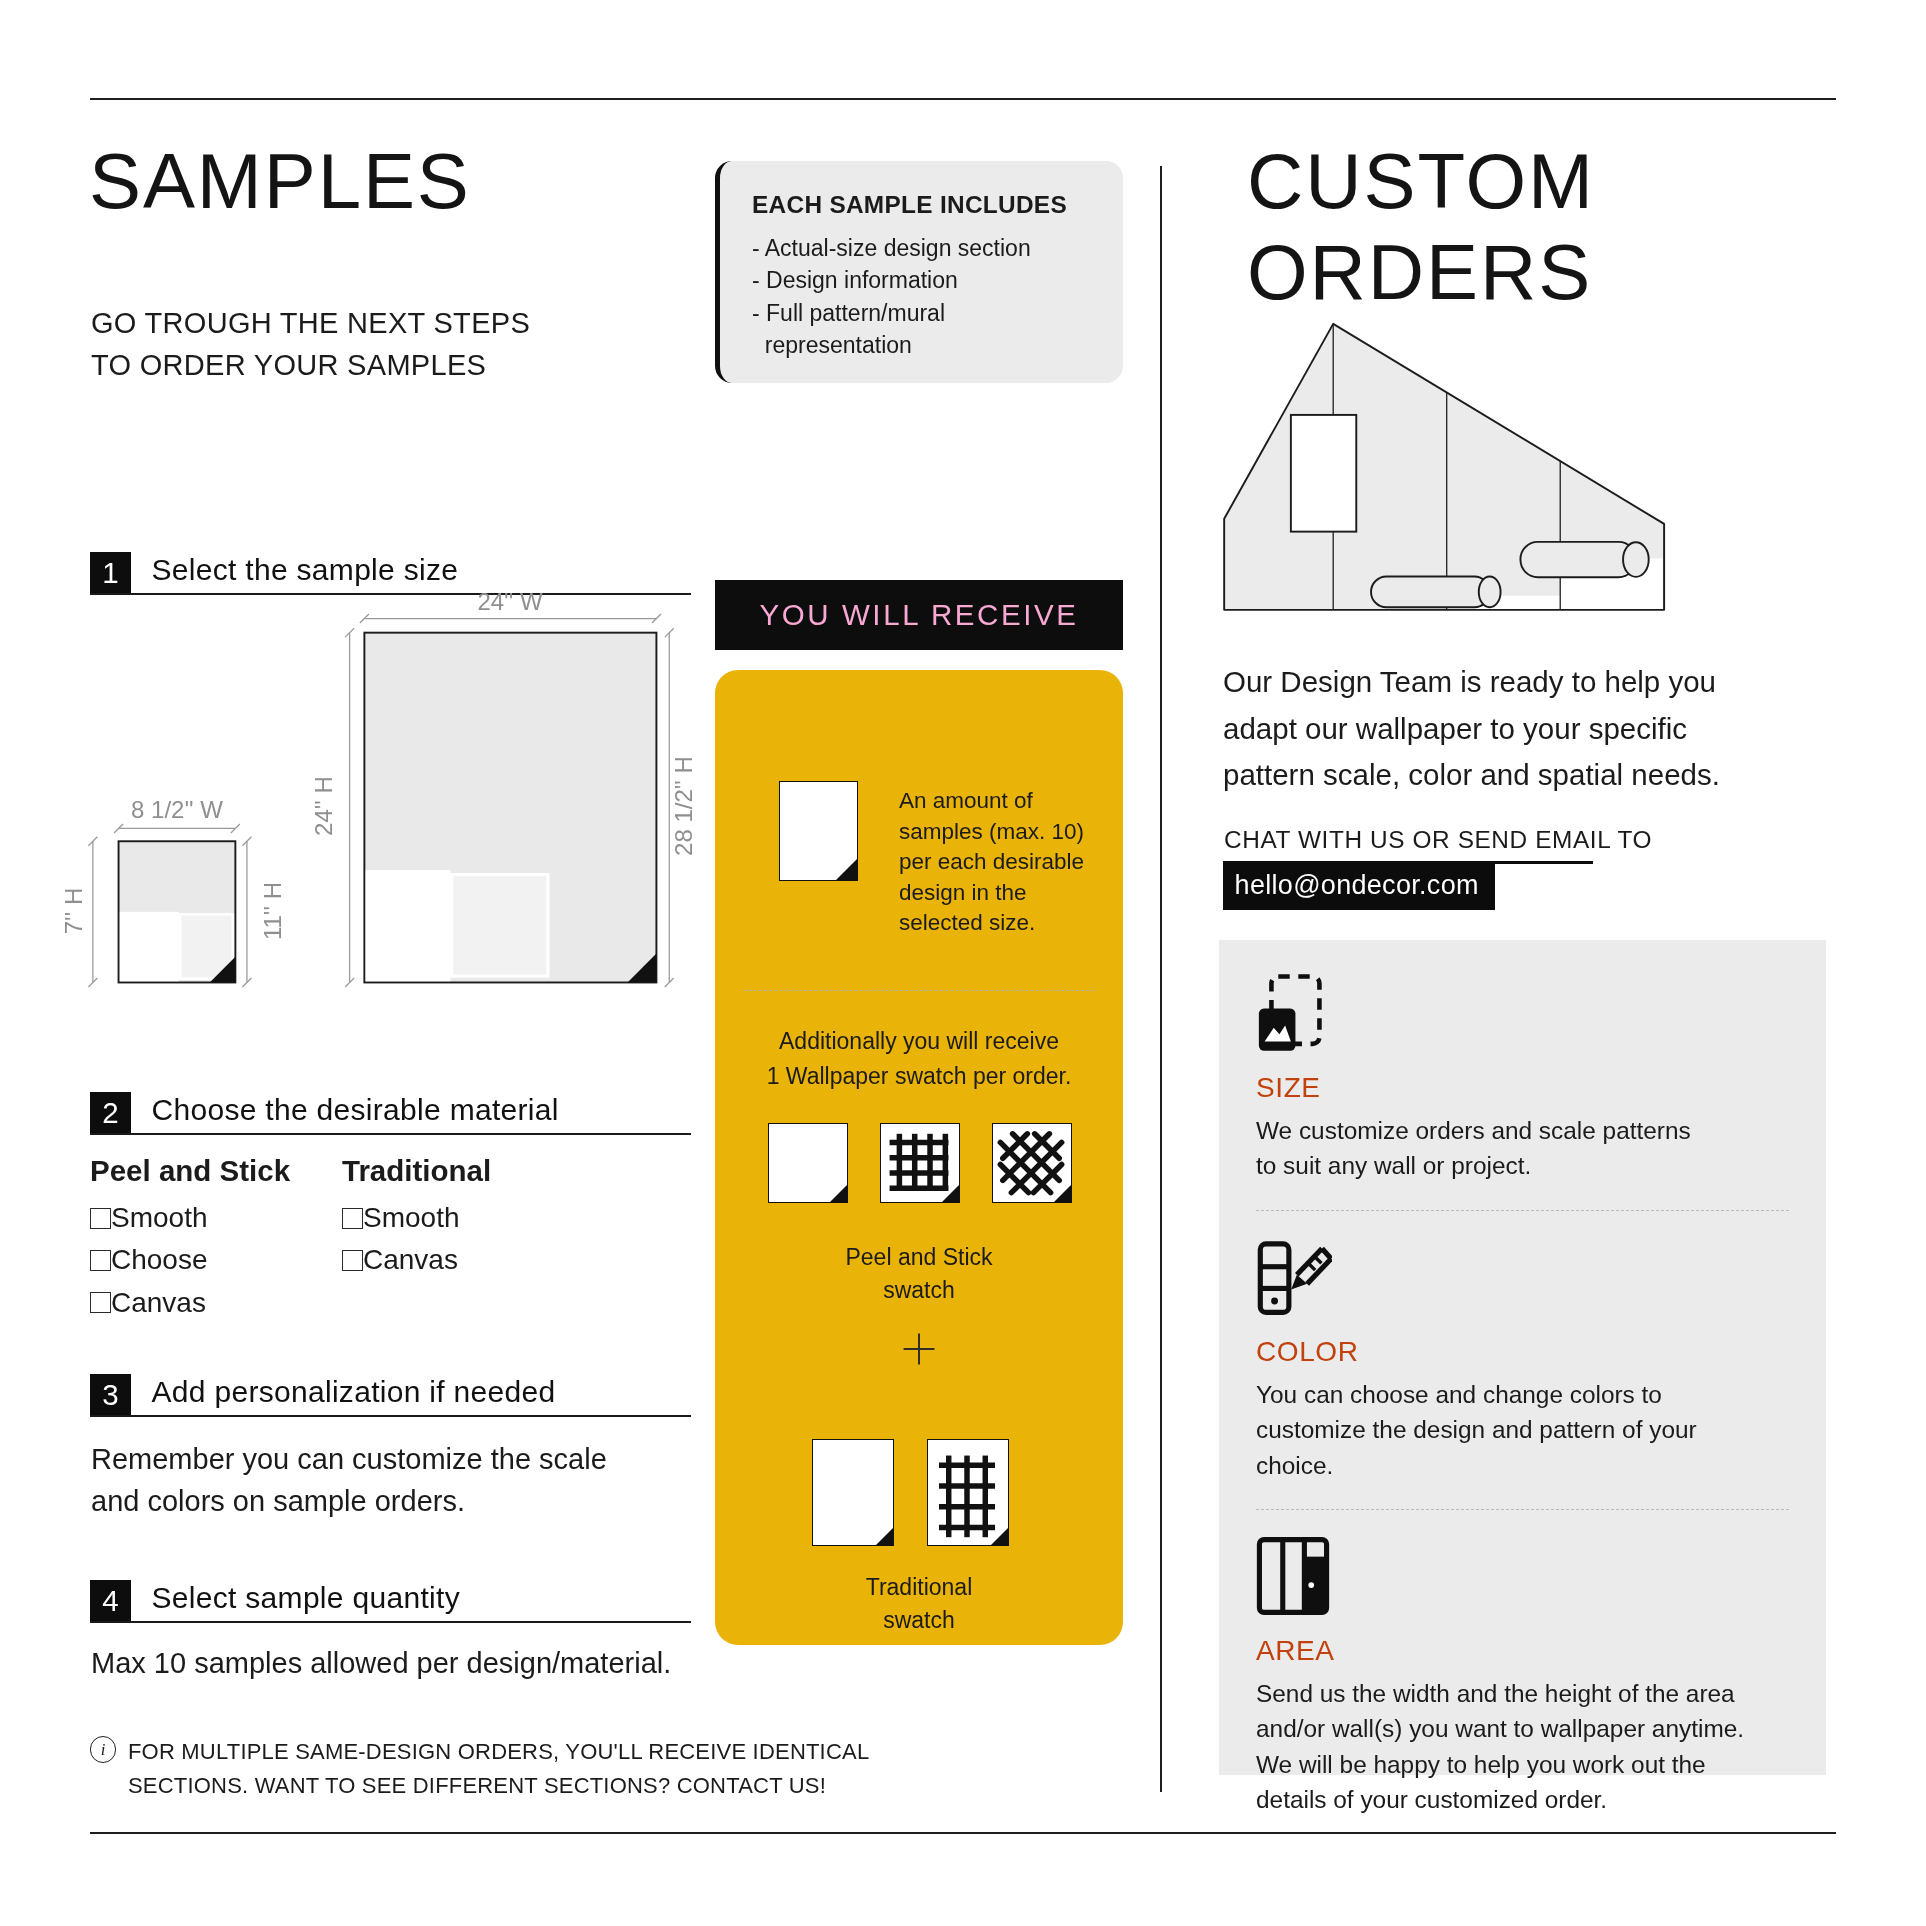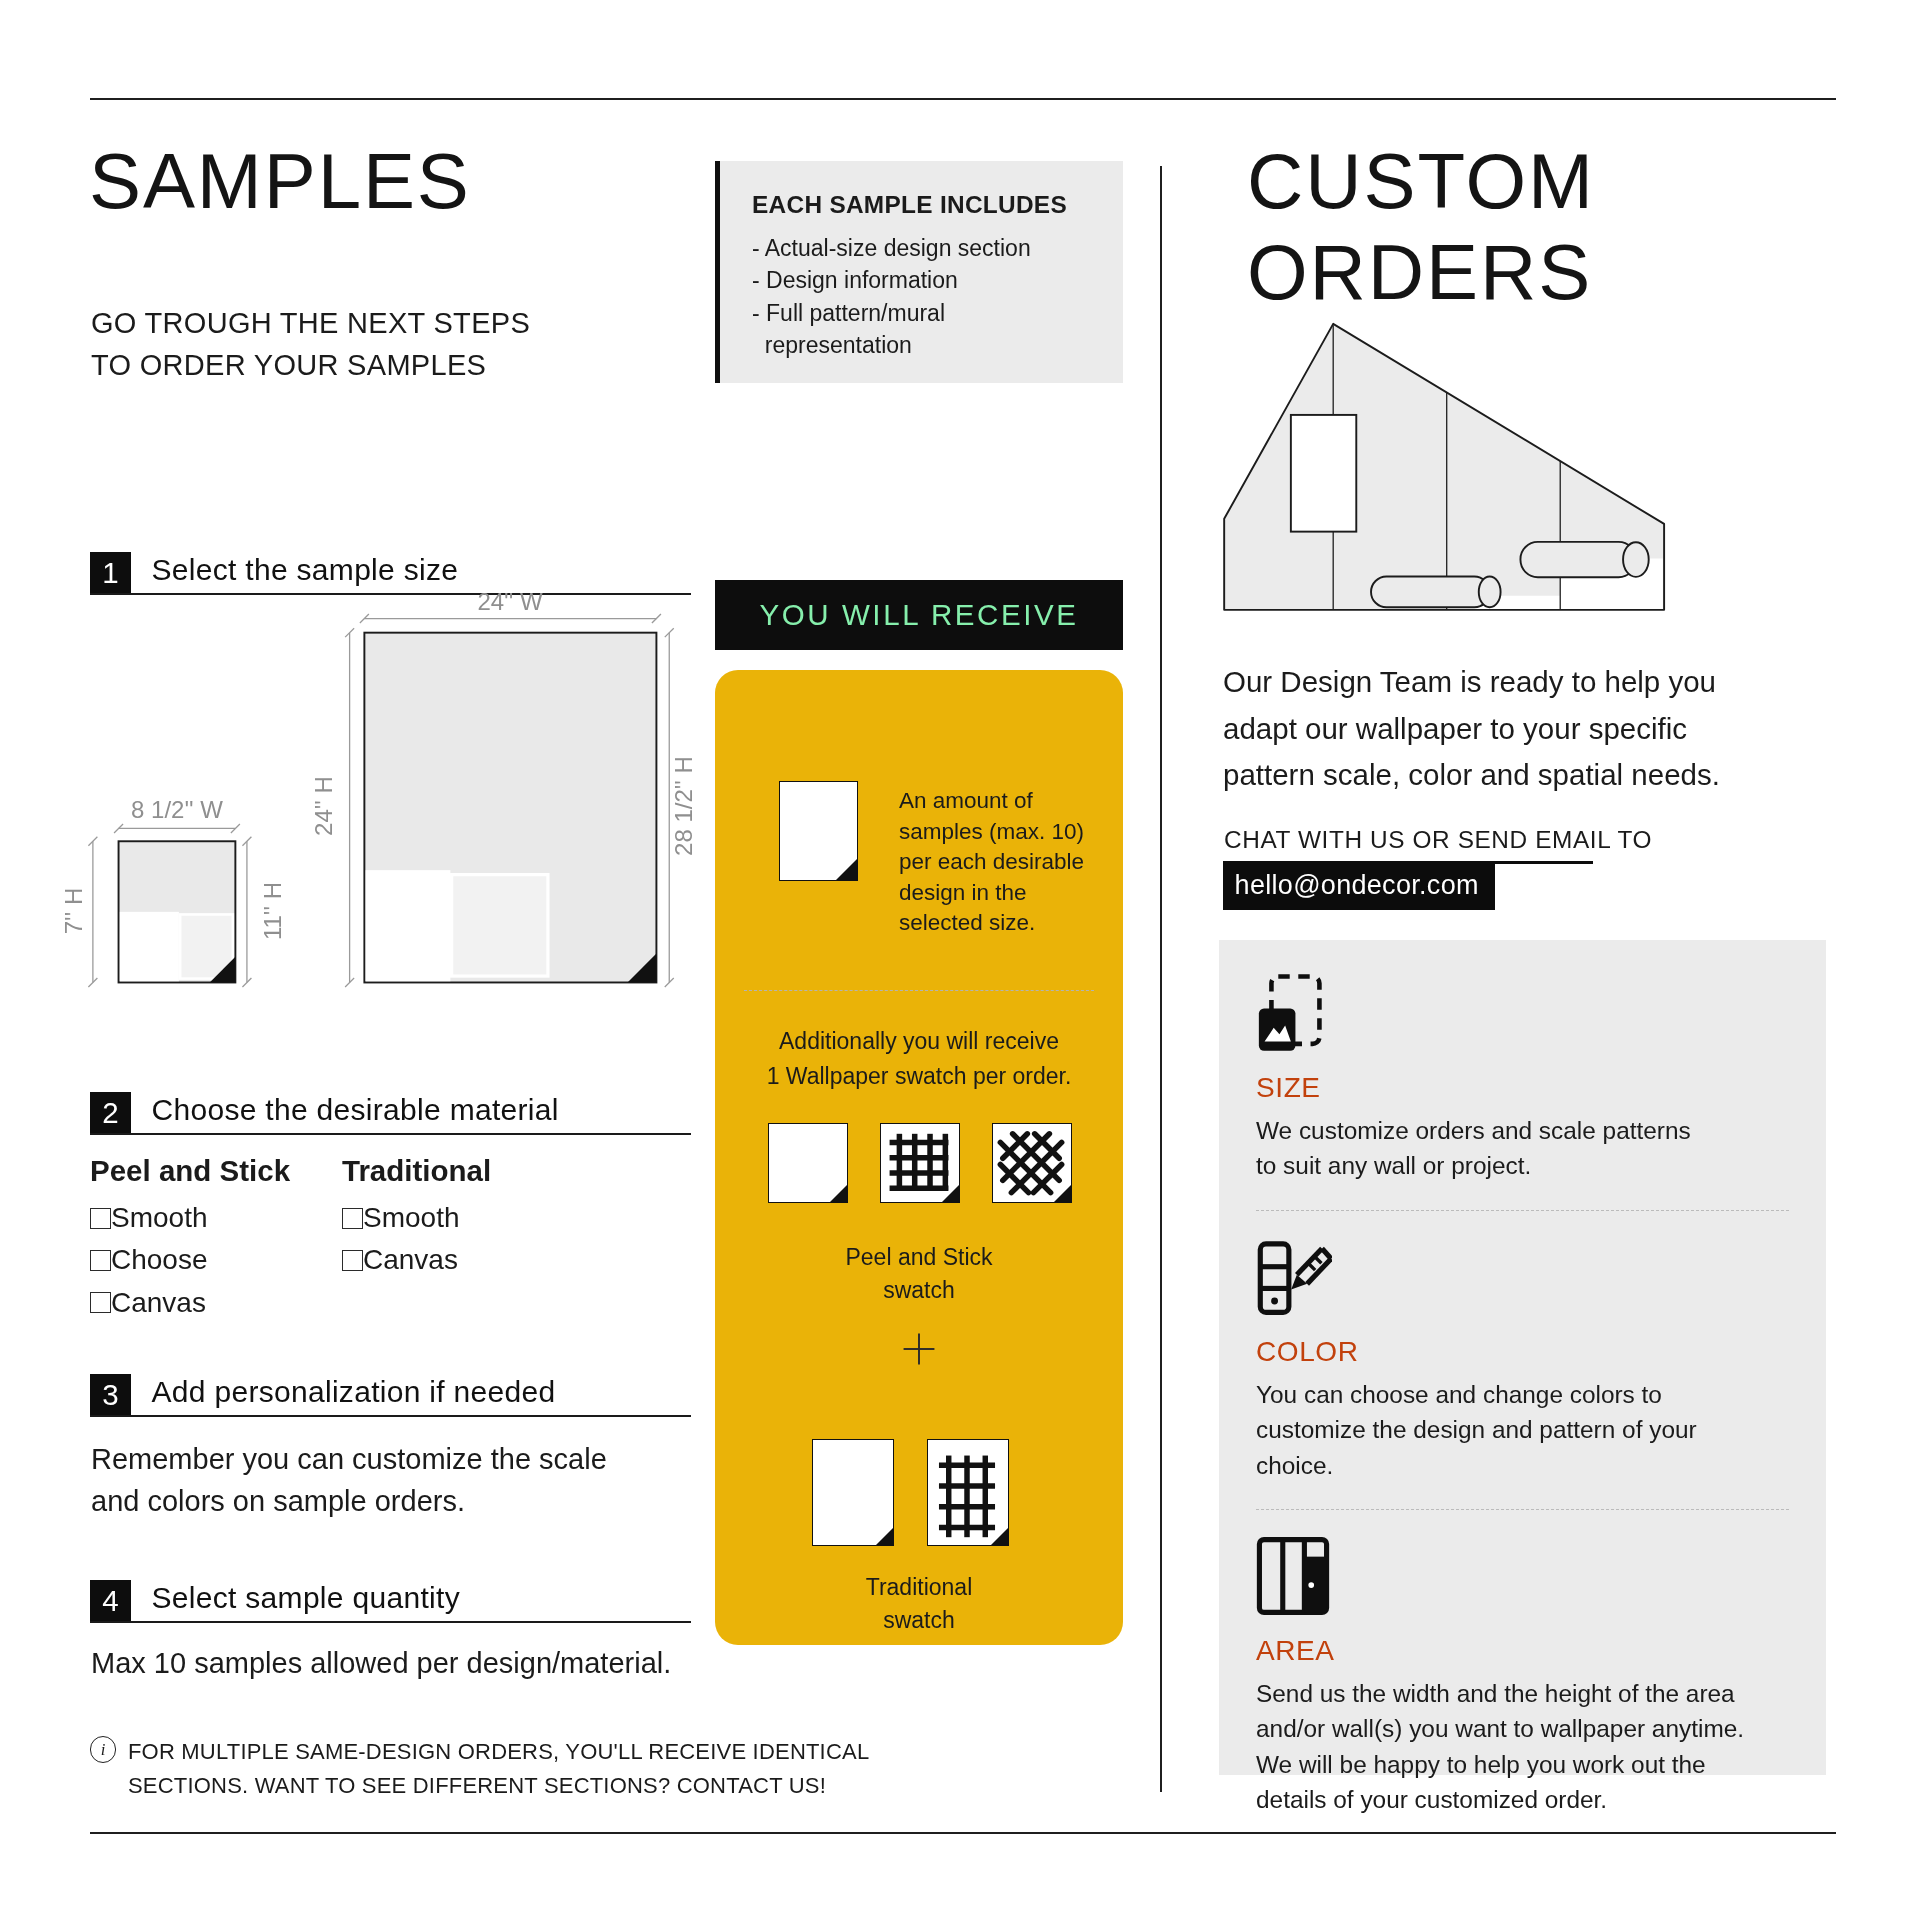--- a/index.html
+++ b/index.html
@@ -25,26 +25,26 @@
   .mat-title{font-size:29.5px;font-weight:700;margin-bottom:14px;}
   .mat-item{display:flex;align-items:center;font-size:28px;margin-top:10.3px;}
   .checkbox{width:19px;height:19px;border:1.9px solid #2b2b2b;flex:0 0 auto;}
   .body-text{position:absolute;font-size:29px;line-height:1.45;}
   .note{position:absolute;left:90px;top:1735px;display:flex;gap:11.6px;font-size:22px;line-height:1.55;letter-spacing:0.2px;}
   .info-icon{width:24.4px;height:24.4px;border:1.9px solid #222;border-radius:50%;flex:0 0 auto;
         display:flex;align-items:center;justify-content:center;font-family:"Liberation Serif",serif;
         font-style:italic;font-size:16.7px;margin-top:1.3px;}
   
   .includes{position:absolute;left:715px;top:161px;width:408px;height:222px;background:#ebebeb;
-        border-left:5.8px solid #0f0f0f;box-sizing:border-box;padding:29.5px 23px 0 32px;}
+        border-left:5.8px solid #0f0f0f;box-sizing:border-box;padding:29.5px 23px 0 32px;border-radius:17px;}
   .includes-title{font-size:24.4px;font-weight:700;letter-spacing:0.3px;margin-bottom:13px;}
   .includes-items{font-size:23px;line-height:1.42;}
   
   .receive-bar{position:absolute;left:715px;top:580px;width:408px;height:70px;background:#0d0d0d;
-        color:#86efac;font-size:29.5px;letter-spacing:2.6px;display:flex;align-items:center;justify-content:center;}
+        color:#f9a8d4;font-size:29.5px;letter-spacing:2.6px;display:flex;align-items:center;justify-content:center;}
   .receive-panel{position:absolute;left:715px;top:670px;width:408px;height:975px;background:#eab308;border-radius:23px;}
   .paper{position:absolute;background:#fff;border:1.9px solid #111;}
   .fold{position:absolute;right:-0.6px;bottom:-0.6px;width:0;height:0;
         border-left:23px solid transparent;border-bottom:23px solid #111;}
   .receive-text{position:absolute;left:184px;top:116px;width:212px;font-size:22.5px;line-height:1.36;}
   .dashed{border-top:1.3px dashed #b3b3b3;}
   .additional{position:absolute;left:13px;right:13px;top:354px;text-align:center;font-size:23px;line-height:1.5;}
   .swatch-row{position:absolute;left:53px;top:453px;display:flex;gap:32px;}
   .swatch{position:relative;width:80px;height:80px;background:#fff;border:1.9px solid #111;box-sizing:border-box;}
   .center-label{position:absolute;left:0;right:0;text-align:center;font-size:23px;line-height:1.45;}

